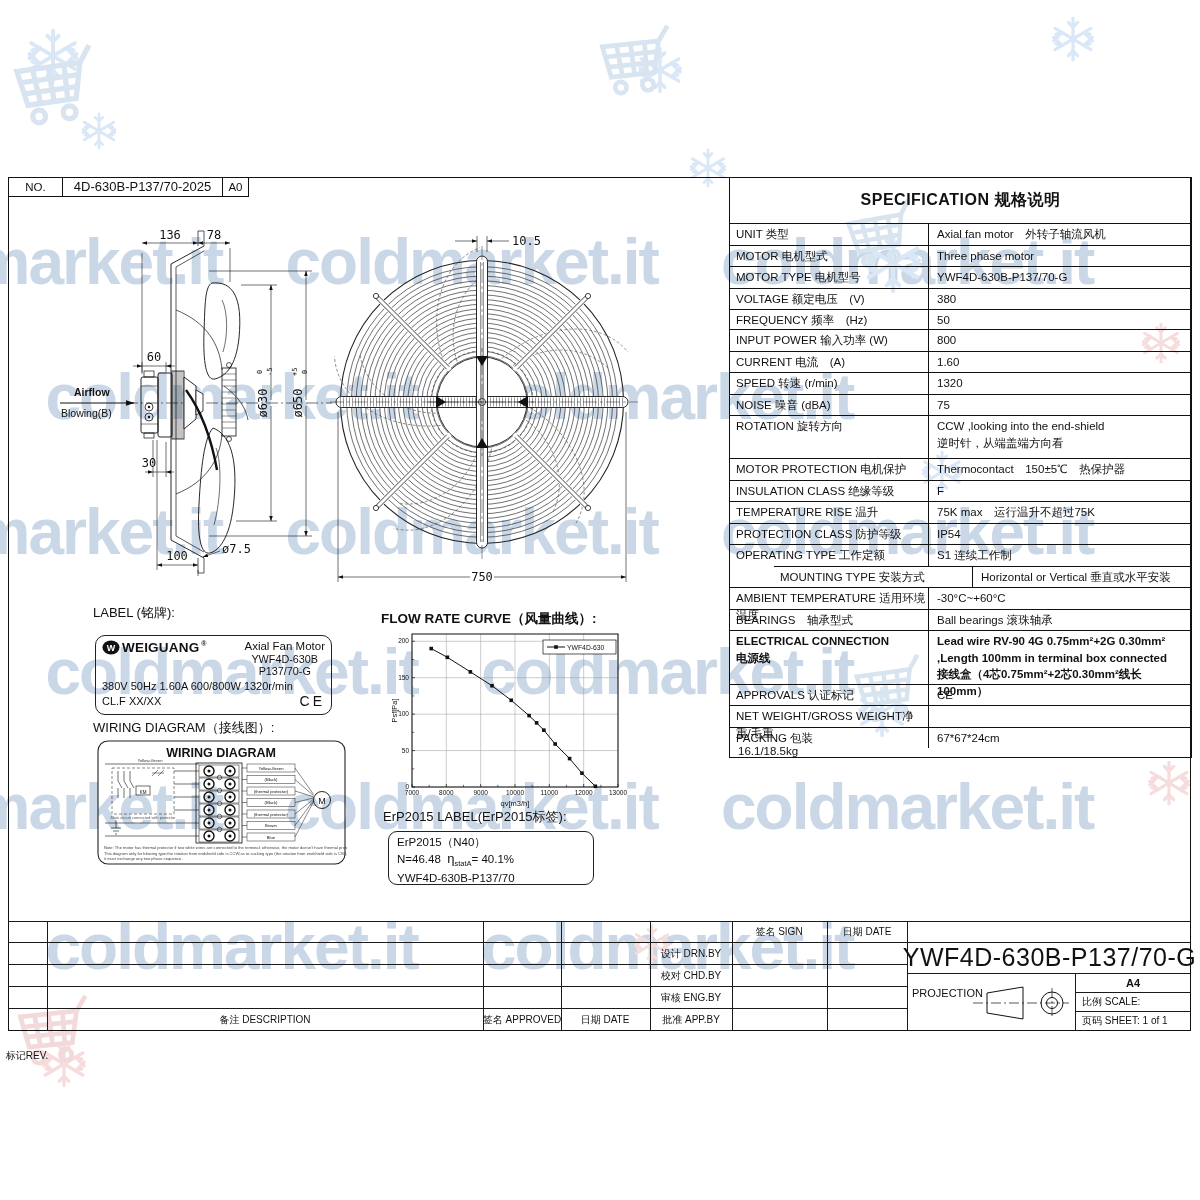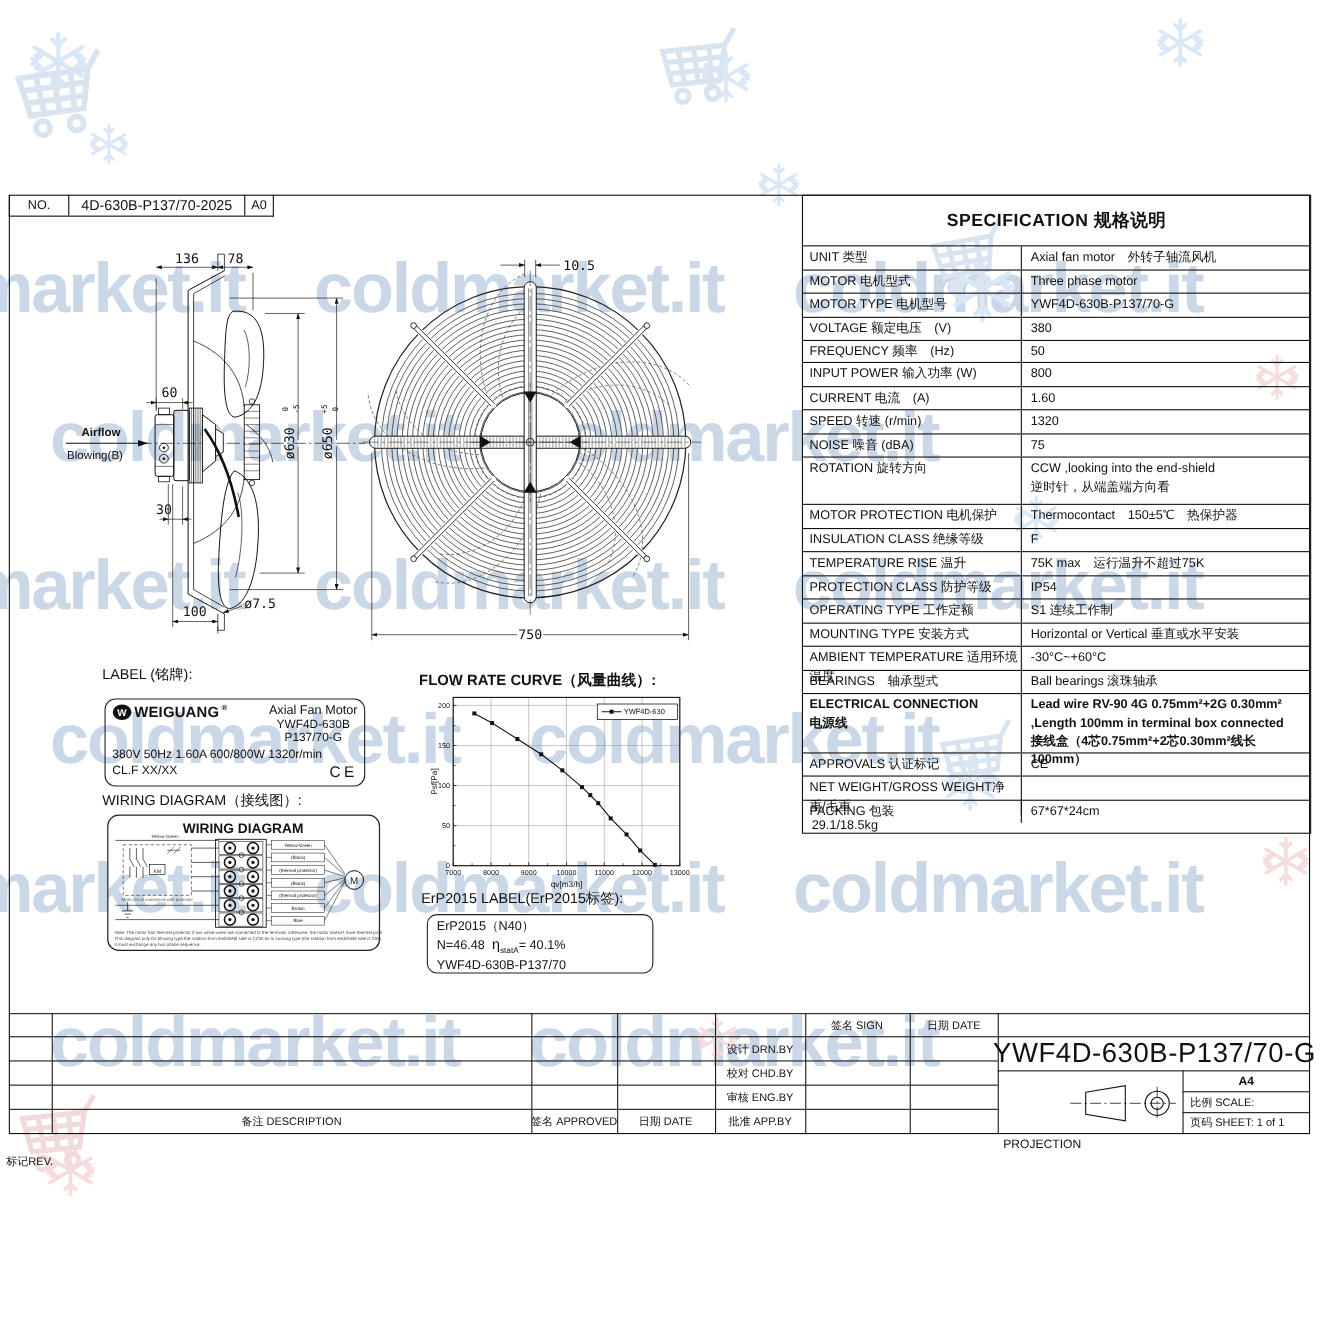--- a/index.html
+++ b/index.html
@@ -217,21 +217,21 @@
           <div class="spec-value">75K max　运行温升不超过75K</div>
         </div>
         <div class="spec-row" style="height: 21.5px;">
           <div class="spec-label">PROTECTION  CLASS 防护等级</div>
           <div class="spec-value">IP54</div>
         </div>
         <div class="spec-row" style="height: 21.5px;">
           <div class="spec-label">OPERATING TYPE 工作定额</div>
           <div class="spec-value">S1  连续工作制</div>
         </div>
-        <div class="spec-row" style="height: 21.5px;">
+        <div class="spec-row" style="height: 21.5px; margin-left: 44px;">
           <div class="spec-label">MOUNTING TYPE 安装方式</div>
           <div class="spec-value">Horizontal or Vertical 垂直或水平安装</div>
         </div>
         <div class="spec-row" style="height: 21.5px;">
           <div class="spec-label">AMBIENT TEMPERATURE 适用环境温度</div>
           <div class="spec-value">-30°C~+60°C</div>
         </div>
         <div class="spec-row" style="height: 21.5px;">
           <div class="spec-label">BEARINGS　轴承型式</div>
           <div class="spec-value">Ball bearings 滚珠轴承</div>
@@ -242,21 +242,21 @@
           <div class="spec-value">Lead wire RV-90 4G 0.75mm²+2G 0.30mm²
 ,Length 100mm in terminal box connected
 接线盒（4芯0.75mm²+2芯0.30mm²线长100mm）</div>
         </div>
         <div class="spec-row" style="height: 21.5px;">
           <div class="spec-label">APPROVALS 认证标记</div>
           <div class="spec-value">CE</div>
         </div>
         <div class="spec-row" style="height: 21.5px; flex-direction: column;">
           <div class="spec-label">NET WEIGHT/GROSS WEIGHT净重/毛重</div>
-          <div class="spec-value">29.1/18.5kg</div>
+          <div class="spec-value">16.1/18.5kg</div>
         </div>
         <div class="spec-row" style="height: 21.5px;">
           <div class="spec-label">PACKING  包装</div>
           <div class="spec-value">67*67*24cm</div>
         </div>
       </div>
   </div>
 
   <svg class="abs" style="left:8px;top:177px" width="721" height="430" viewBox="8 177 721 430">
     <defs>
@@ -743,21 +743,21 @@
     <div class="tb" style="left:691px;top:954px">设计 DRN.BY</div>
     <div class="tb" style="left:691px;top:976px">校对 CHD.BY</div>
     <div class="tb" style="left:691px;top:998px">审核 ENG.BY</div>
     <div class="tb" style="left:27px;top:1056px">标记REV.</div>
     <div class="tb" style="left:265px;top:1020px">备注 DESCRIPTION</div>
     <div class="tb" style="left:522px;top:1020px">签名 APPROVED</div>
     <div class="tb" style="left:605px;top:1020px">日期 DATE</div>
     <div class="tb" style="left:691px;top:1020px">批准 APP.BY</div>
 
     <div id="big-title">YWF4D-630B-P137/70-G</div>
-    <div class="tb left" style="left:912px;top:1041px;font-size:11px">PROJECTION</div>
+    <div class="tb left" style="left:912px;top:993px;font-size:11px">PROJECTION</div>
     <svg class="abs" style="left:965px;top:977px" width="110" height="52" viewBox="0 0 110 52">
       <g stroke="#111" fill="none" stroke-width="1">
         <path d="M22,16 L58,10 L58,42 L22,36 Z"></path>
         <line x1="8" y1="26" x2="104" y2="26" stroke-dasharray="10 3 2 3" stroke-width="0.7"></line>
         <circle cx="87" cy="26" r="11"></circle>
           <circle cx="87" cy="26" r="5.5"></circle>
         <line x1="87" y1="11" x2="87" y2="41" stroke-dasharray="10 3 2 3" stroke-width="0.7"></line>
       </g>
     </svg>
     <div class="tb" style="left:1133px;top:983px;font-weight:600;font-size:11px">A4</div>

